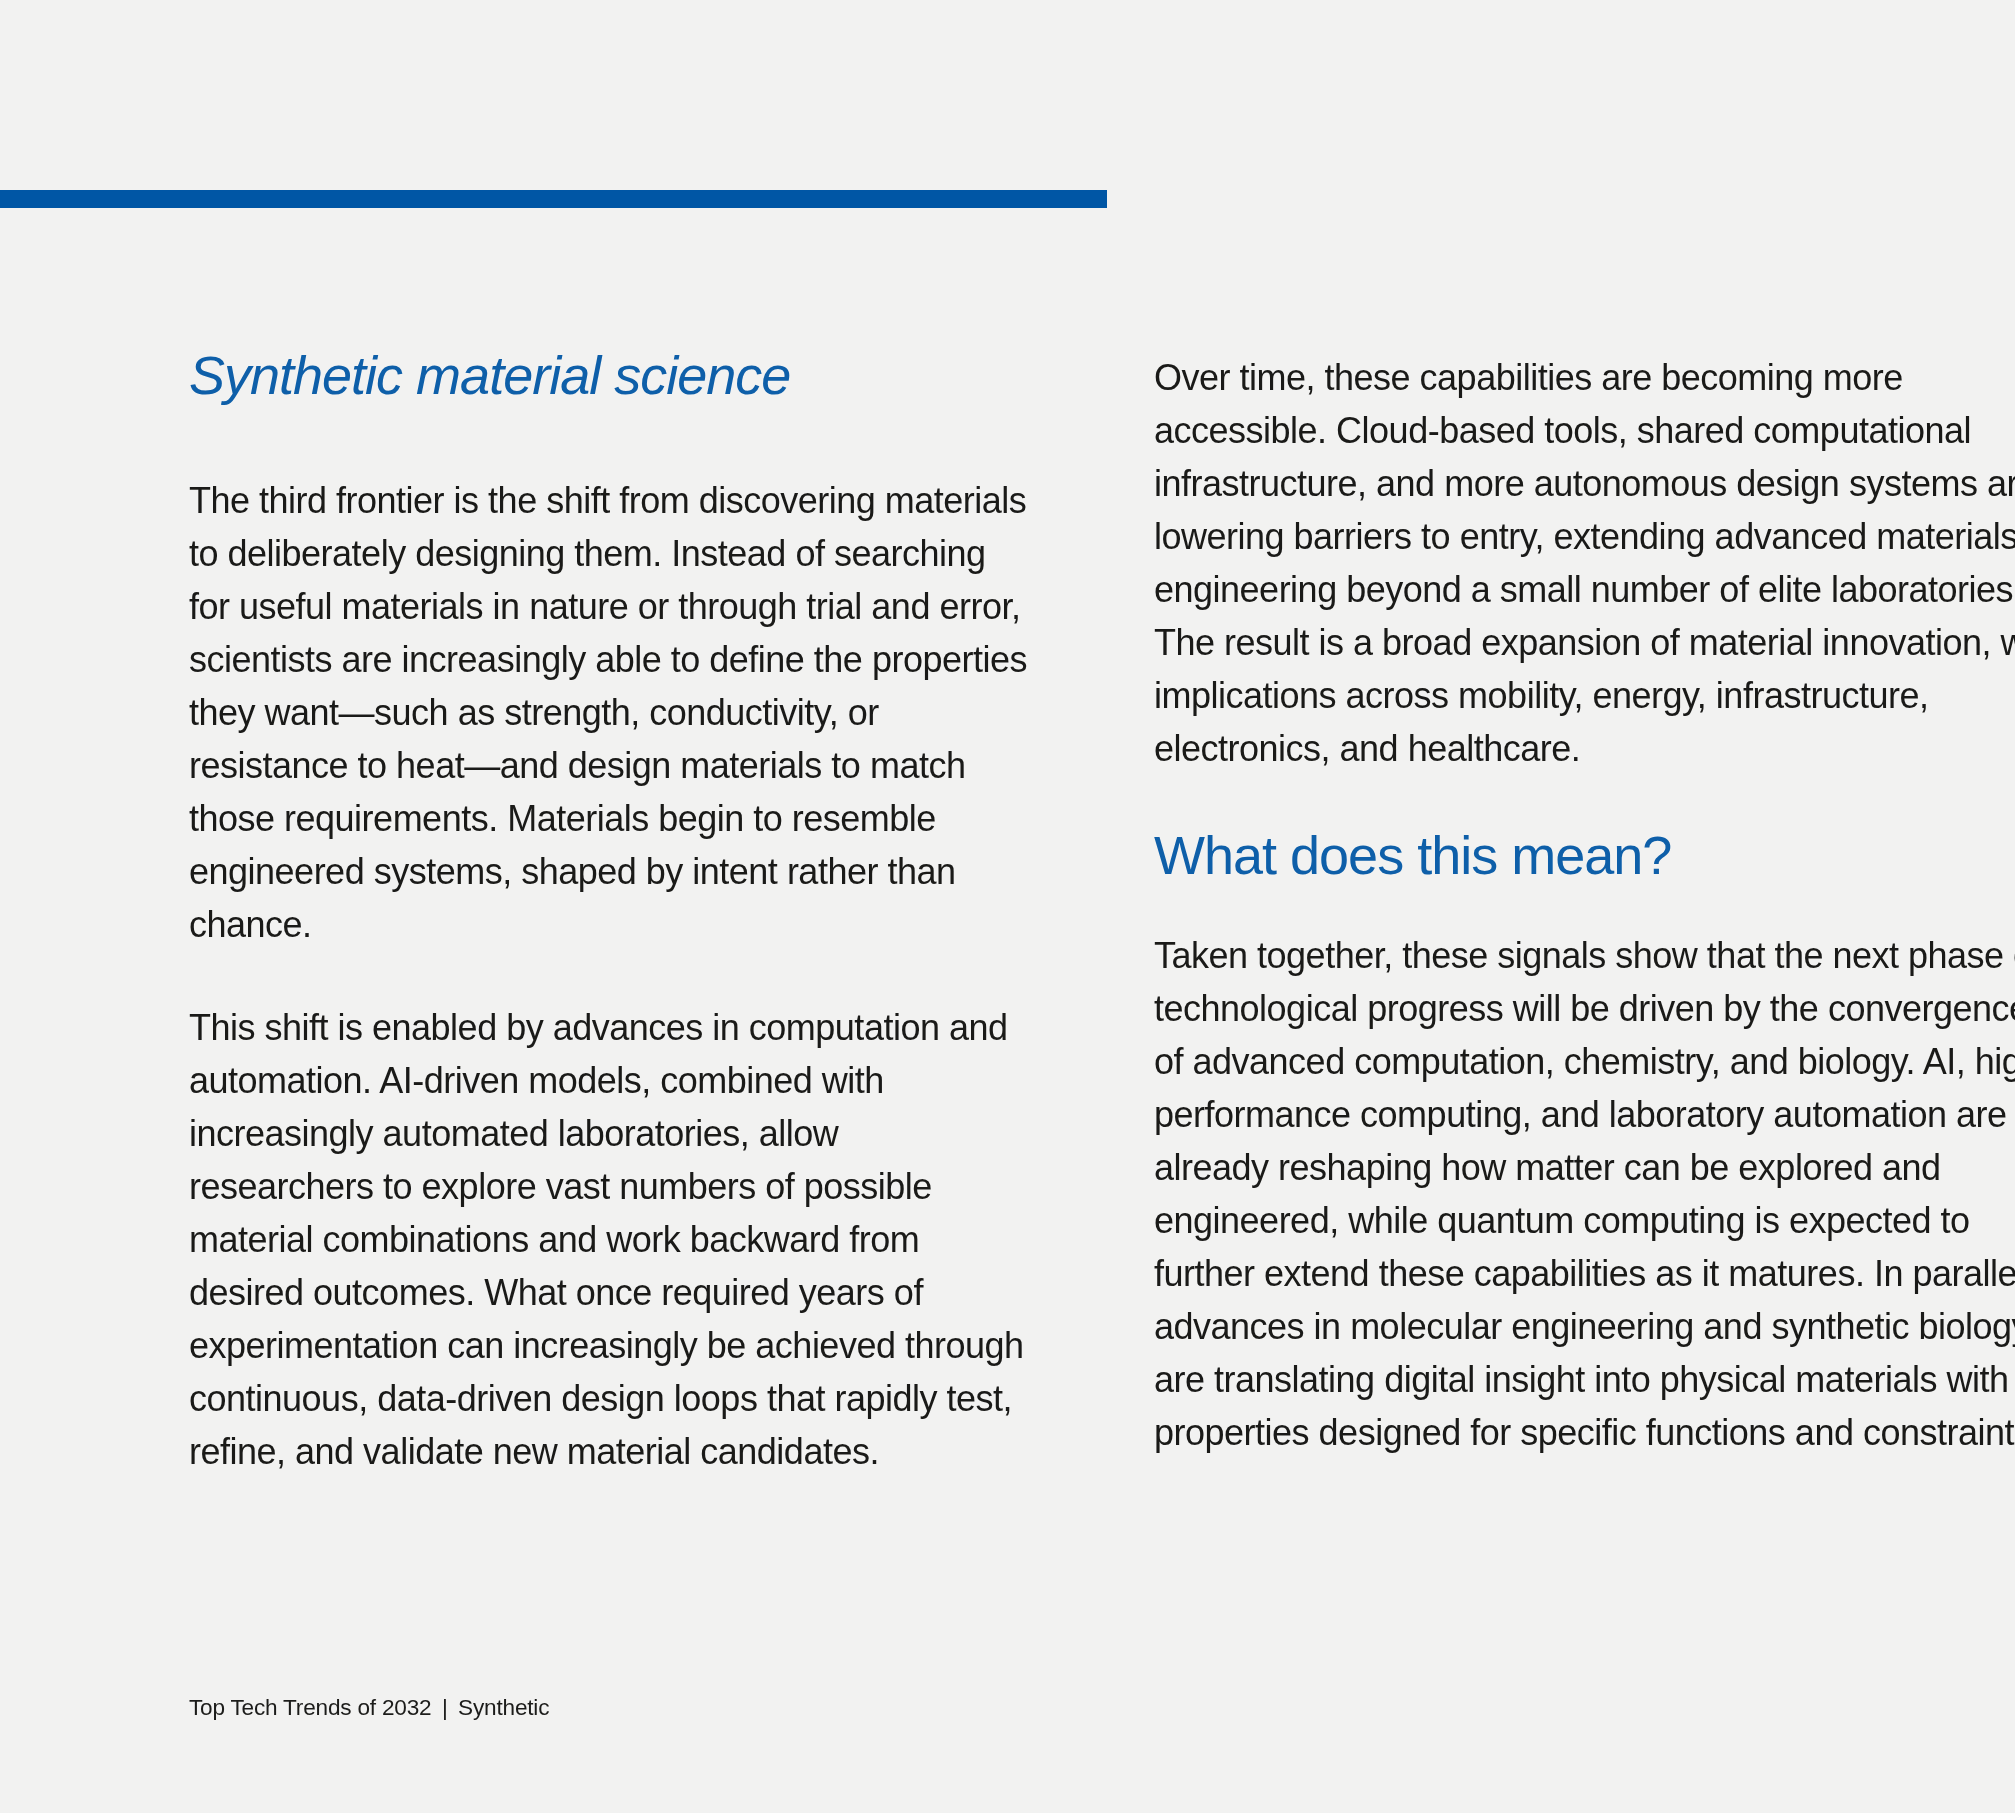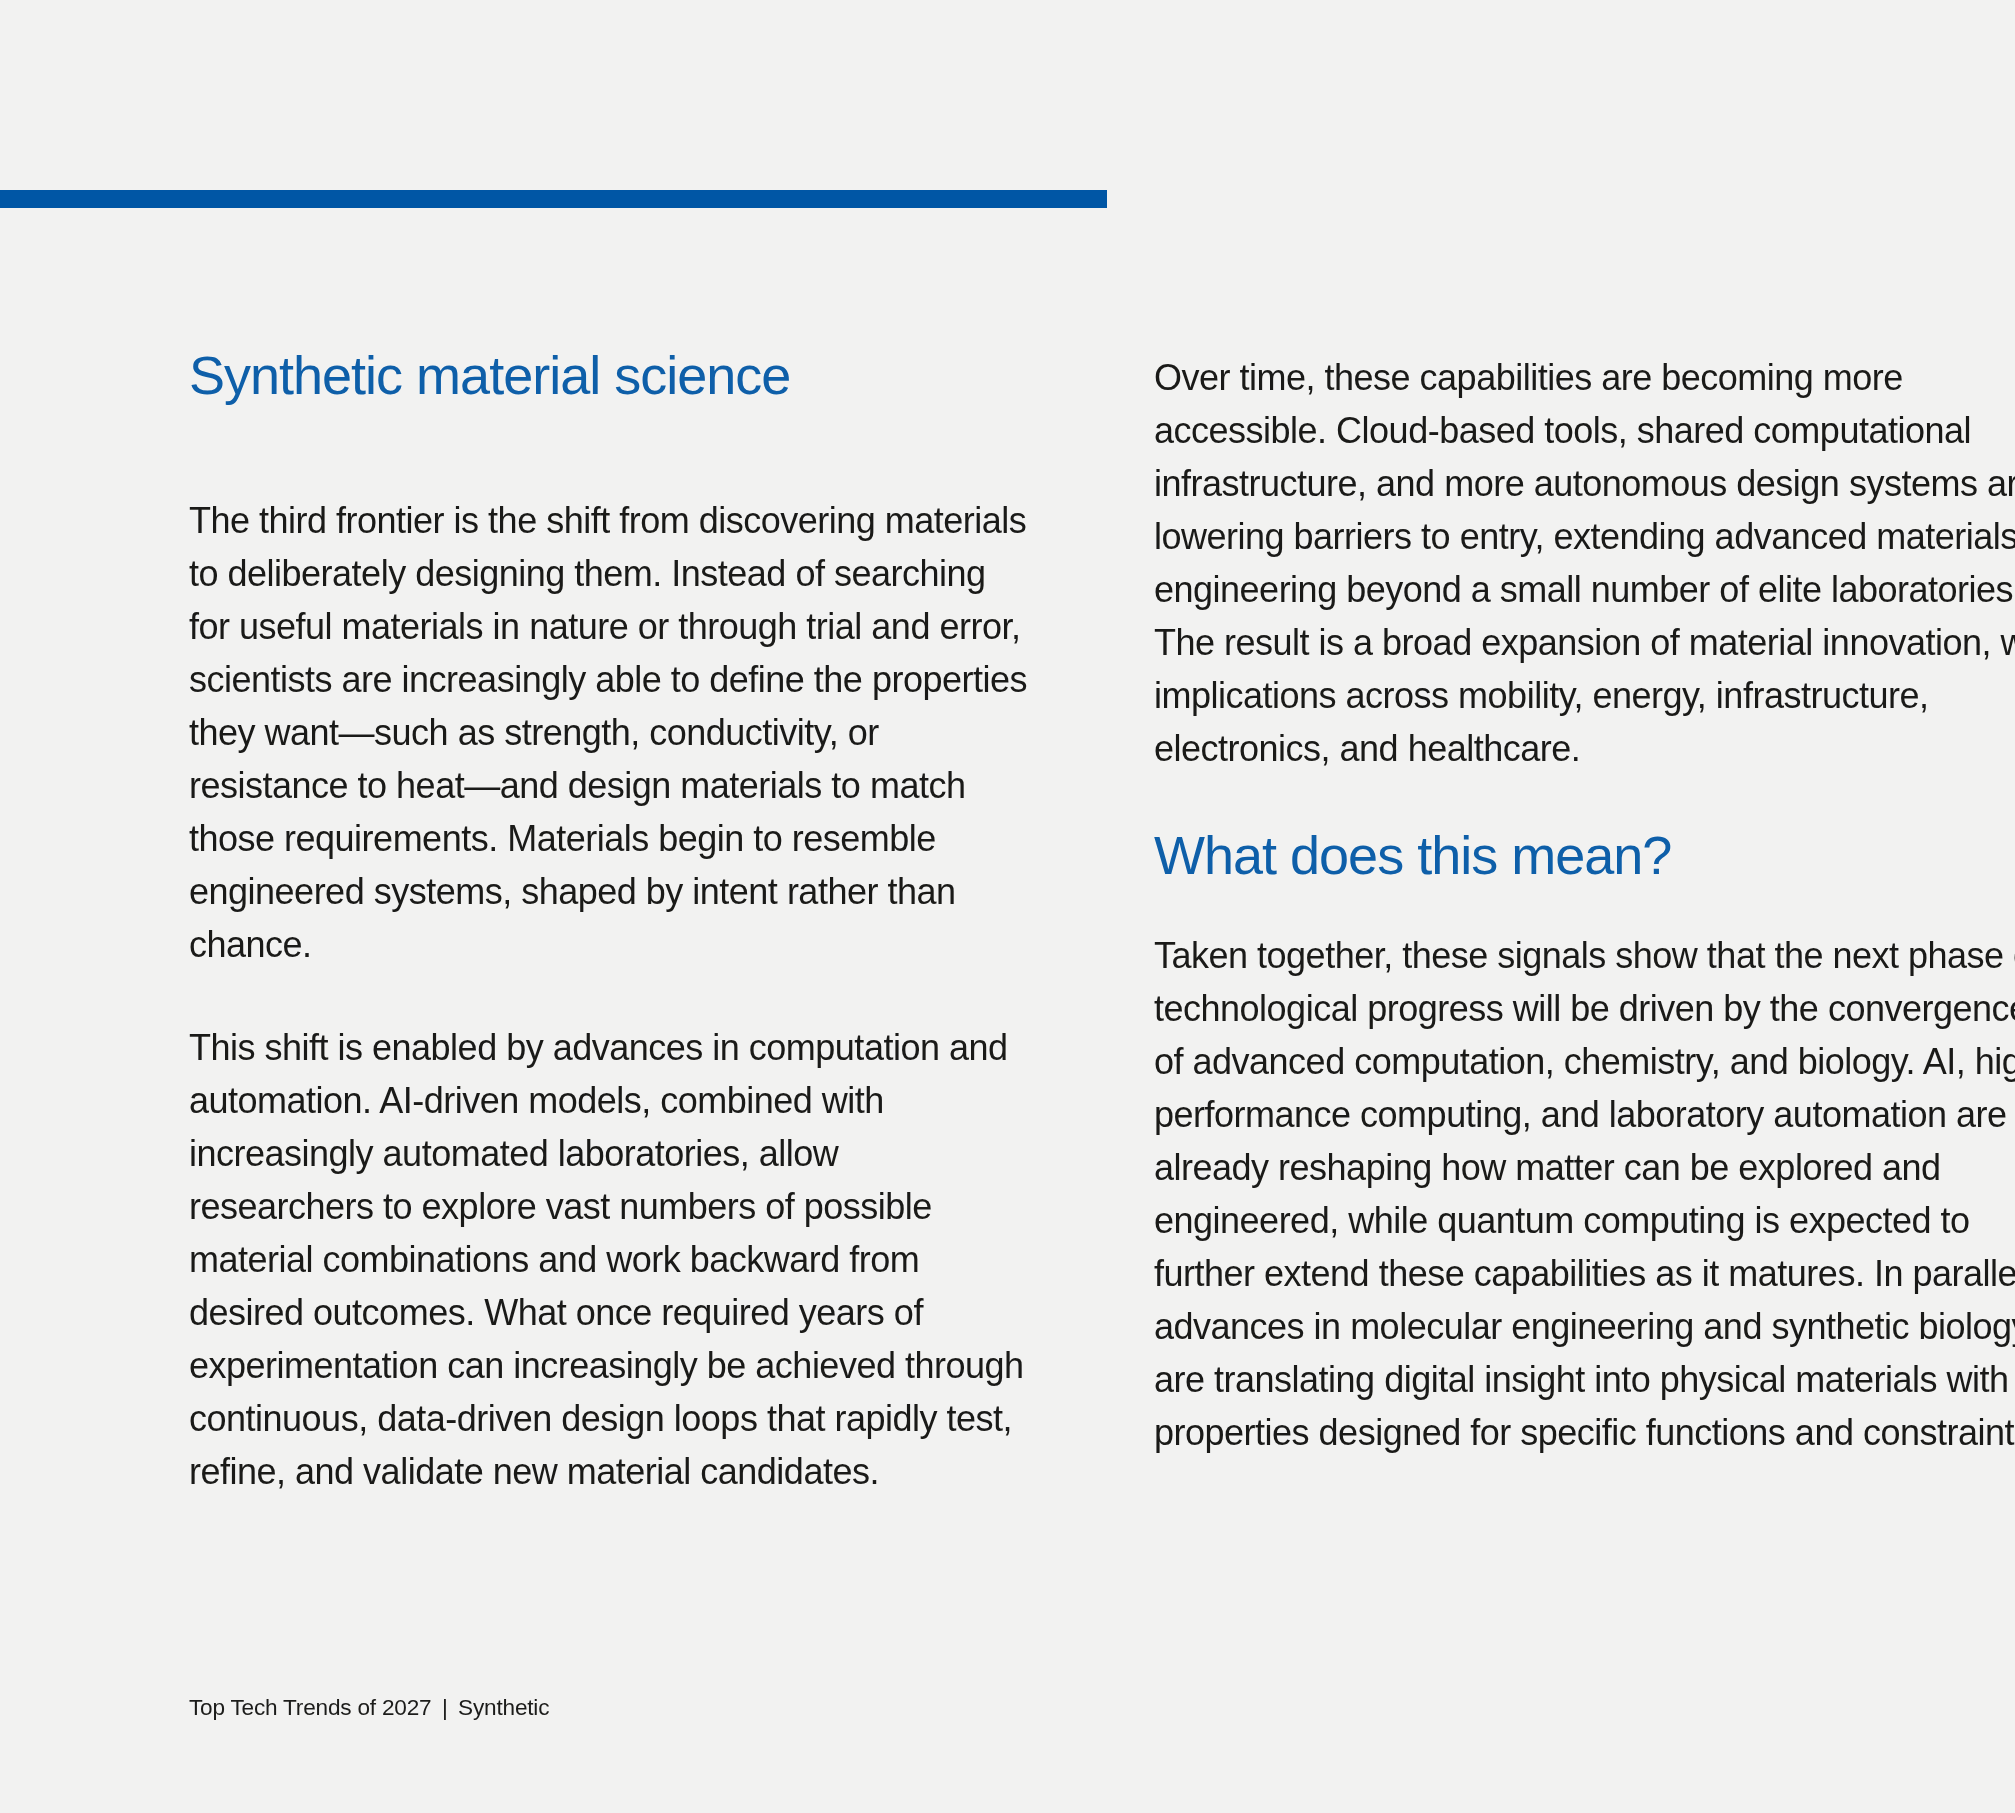--- a/index.html
+++ b/index.html
@@ -30,21 +30,21 @@
   .col--mid   { left: 1154px; top: 351px; width: 909px; }
 
   h1, h2 {
     font-size: 54px;
     line-height: 61px;
     font-weight: 400;
     letter-spacing: -1px;
     color: #0e5fa9;
     margin: 0;
   }
-  h1 { margin-bottom: 88px; }
+  h1 { margin-bottom: 68px; font-style: italic; }
   h2 { margin-top: 45px; margin-bottom: 43px; }
 
   p {
     font-size: 36px;
     line-height: 53px;
     font-weight: 400;
     letter-spacing: -0.5px;
     color: #1a1a18;
     margin: 0 0 50px 0;
   }
@@ -75,17 +75,17 @@
     <p>This shift is enabled by advances in computation and automation. AI-driven models, combined with increasingly automated laboratories, allow researchers to explore vast numbers of possible material combinations and work backward from desired outcomes. What once required years of experimentation can increasingly be achieved through continuous, data-driven design loops that rapidly test, refine, and validate new material candidates.</p>
   </div>
 
   <div class="col col--mid">
     <p>Over time, these capabilities are becoming more accessible. Cloud-based tools, shared computational infrastructure, and more autonomous design systems are lowering barriers to entry, extending advanced materials engineering beyond a small number of elite laboratories. The result is a broad expansion of material innovation, with implications across mobility, energy, infrastructure, electronics, and healthcare.</p>
     <h2>What does this mean?</h2>
     <p>Taken together, these signals show that the next phase of technological progress will be driven by the convergence of advanced computation, chemistry, and biology. AI, high-performance computing, and laboratory automation are already reshaping how matter can be explored and engineered, while quantum computing is expected to further extend these capabilities as it matures. In parallel, advances in molecular engineering and synthetic biology are translating digital insight into physical materials with properties designed for specific functions and constraints.</p>
   </div>
 
   <div class="footer">
-    <span>Top Tech Trends of 2027</span><span class="sep">|</span><span>Synthetic</span>
+    <span>Top Tech Trends of 2032</span><span class="sep">|</span><span>Synthetic</span>
   </div>
 
 </div>
 
 
 </body></html>

